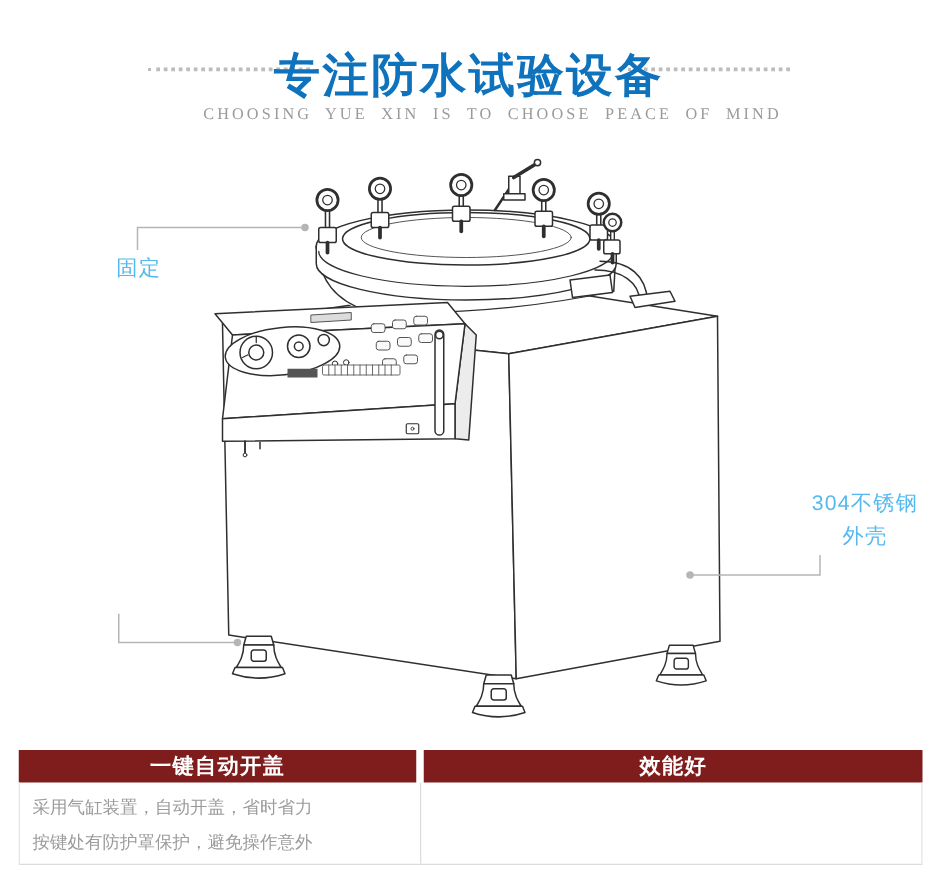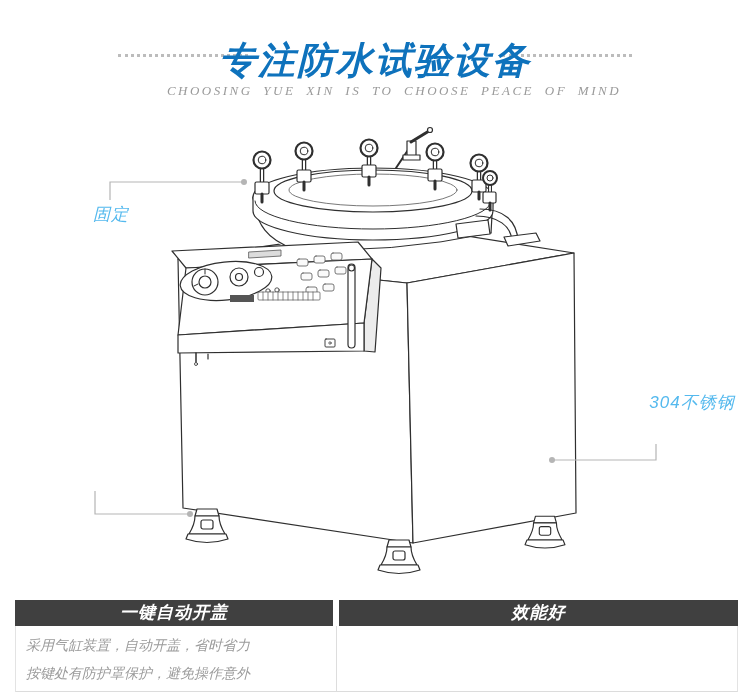--- a/index.html
+++ b/index.html
@@ -1,18 +1,18 @@
 <!DOCTYPE html>
 <html><head>
 <meta charset="utf-8">
 <style>
   html,body{margin:0;padding:0;background:#fff;}
   .canvas{
     position:relative;width:750px;height:700px;background:#ffffff;
-    font-family:"Liberation Sans",sans-serif;overflow:hidden;font-style:italic;
+    font-family:"Liberation Sans",sans-serif;overflow:hidden;
   }
   
   .page-title{
     position:absolute;left:0;right:0;top:36px;text-align:center;
     font-size:37px;font-weight:700;color:#0e72bc;letter-spacing:2px;
   }
   .dotline{
     position:absolute;top:54px;width:130px;height:0;
     border-top:3px dotted #bcbcbc;
   }
@@ -28,21 +28,21 @@
   
   .callout{
     position:absolute;color:#54b9ee;font-size:17px;line-height:26px;
     text-align:center;letter-spacing:1px;
   }
   .callout-eye{left:55px;top:202px;width:112px;}
   .callout-casters{left:50px;top:462px;width:94px;}
   .callout-shell{left:636px;top:390px;width:112px;}
   
   .feature-bar{
-    position:absolute;top:600px;height:26px;background:#404040;color:#ffffff;
+    position:absolute;top:600px;height:26px;background:#7f1d1d;color:#ffffff;
     font-size:17px;font-weight:700;text-align:center;line-height:26px;letter-spacing:1px;
   }
   .feature-bar.left{left:15px;width:318px;}
   .feature-bar.right{left:339px;width:399px;}
   .feature-body{
     position:absolute;left:15px;top:626px;width:723px;height:66px;
     border-left:1px solid #e3e3e3;border-right:1px solid #e3e3e3;border-bottom:1px solid #dcdcdc;
     display:flex;box-sizing:border-box;
   }
   .feature-col{box-sizing:border-box;padding-top:5px;color:#9b9b9b;font-size:14px;line-height:28px;}
@@ -245,20 +245,21 @@
       <path d="M656,444 L656,460 L553,460"></path>
       <circle cx="552" cy="460" r="3" fill="#b5b5b5" stroke="none"></circle>
     </g>
   </svg>
 
   <div class="callout callout-eye">
     <span style="display:block">固定</span>
   </div>
   <div class="callout callout-shell">
     <span style="display:block">304不锈钢</span>
+    <span style="display:block">外壳</span>
   </div>
 
   <div class="feature-bar left">一键自动开盖</div>
   <div class="feature-bar right">效能好</div>
   <div class="feature-body">
     <div class="feature-col left">
       <div>采用气缸装置，自动开盖，省时省力</div>
       <div>按键处有防护罩保护，避免操作意外</div>
     </div>
   </div>

